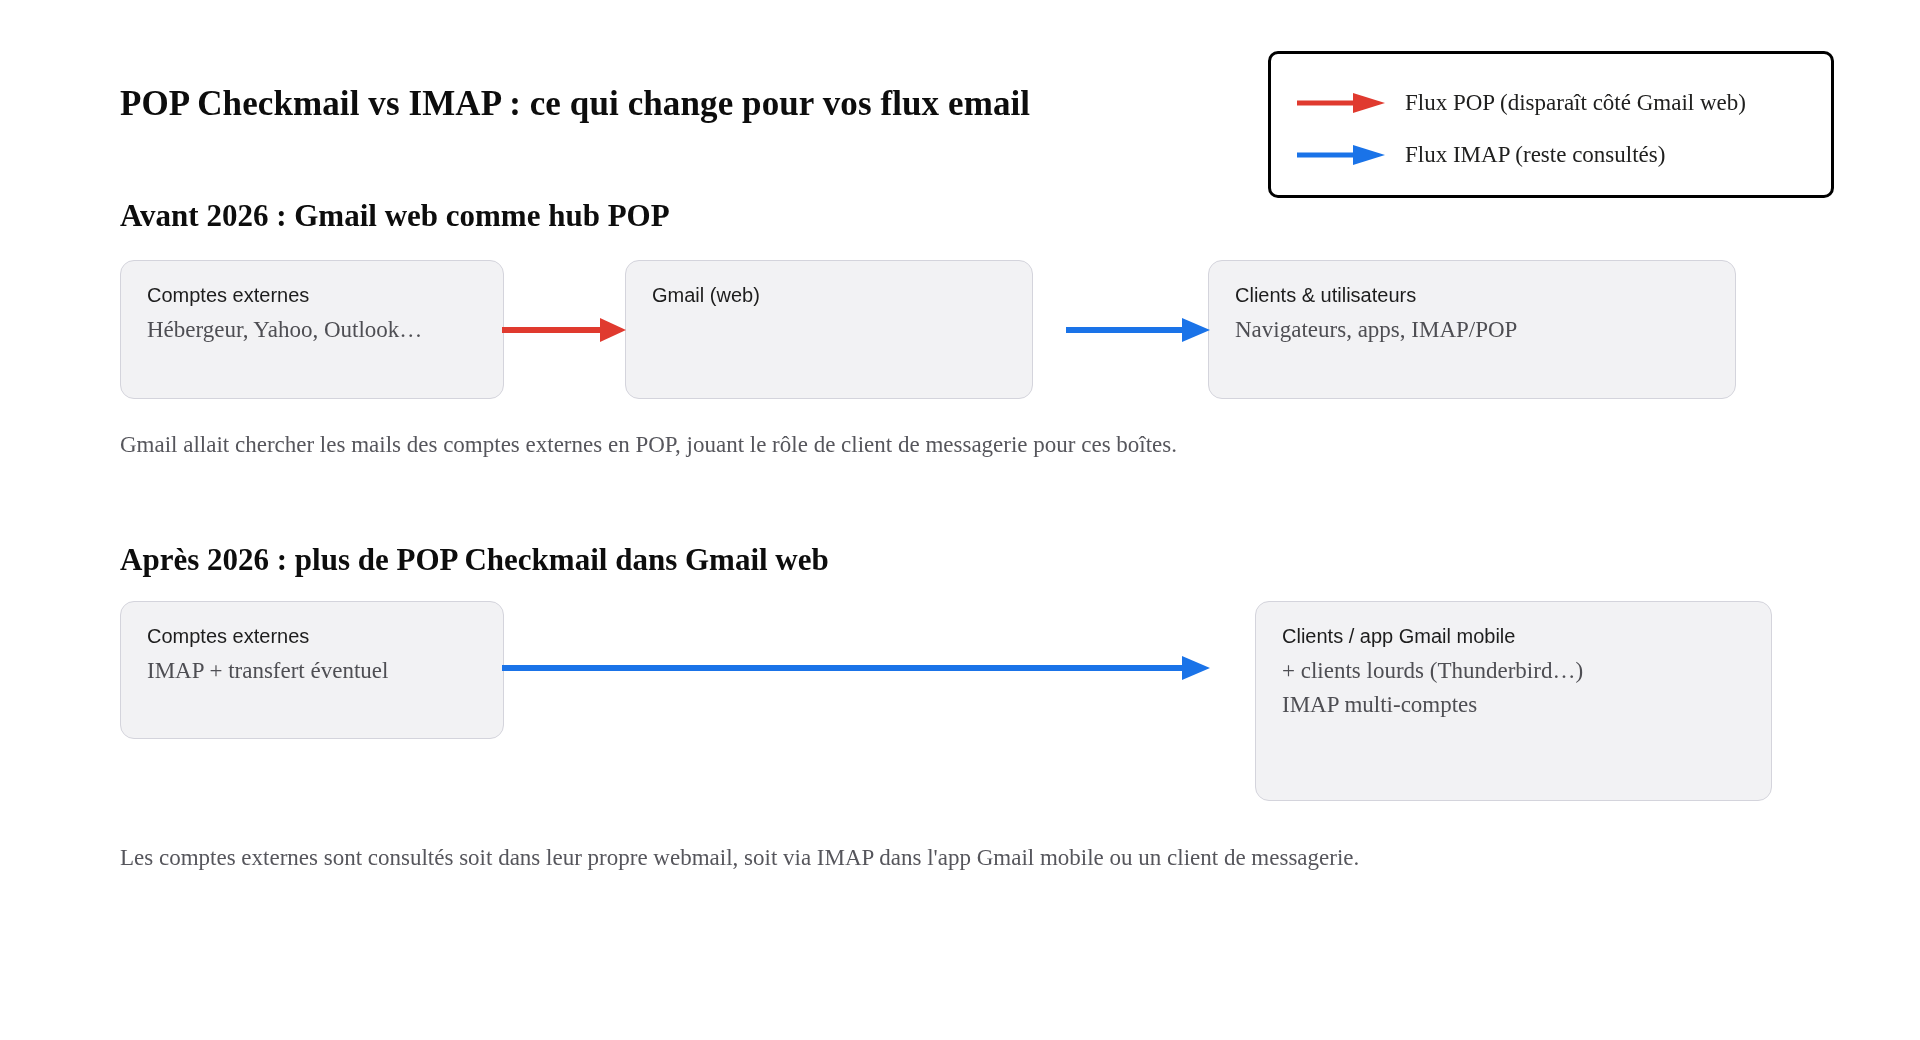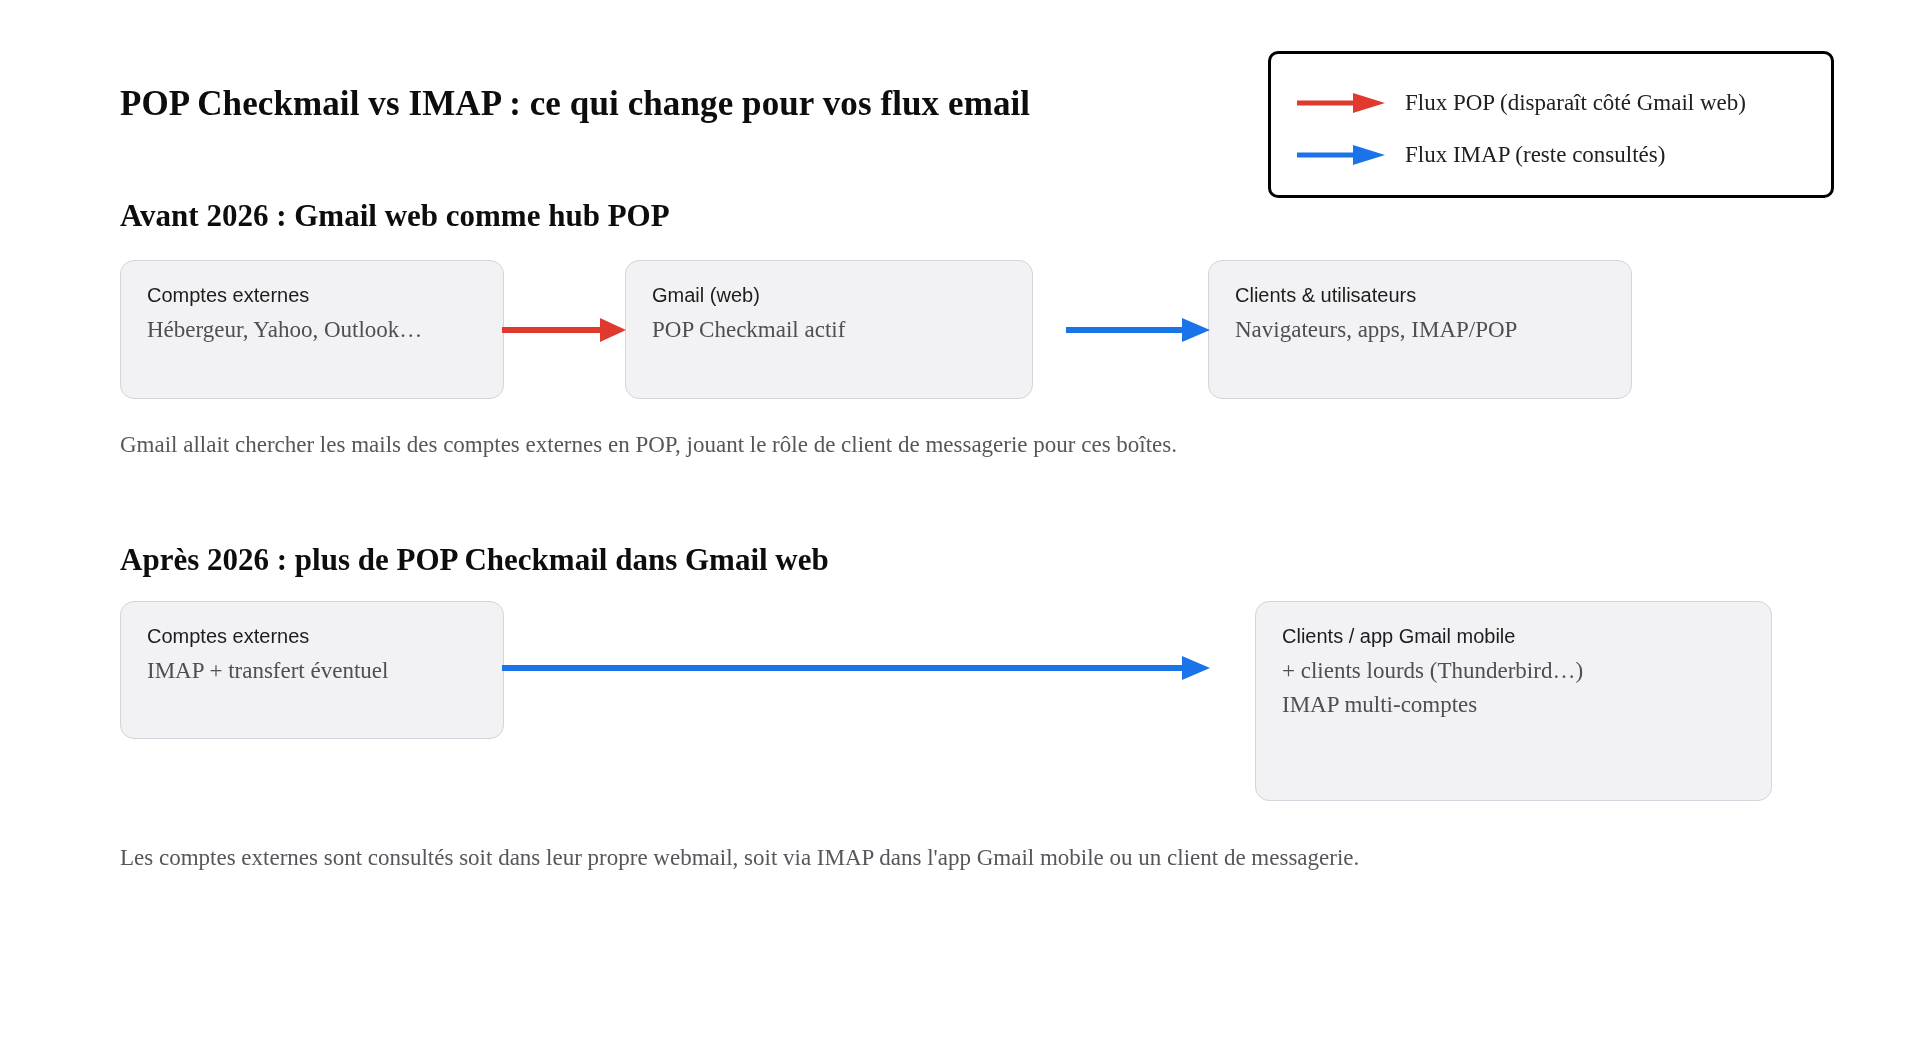--- a/index.html
+++ b/index.html
@@ -100,21 +100,21 @@
     color: #4e4e53;
     line-height: 1.38;
     margin-top: 6px;
     white-space: nowrap;
   }
   .node-sub + .node-sub { margin-top: 2px; }
 
   
   #node-r1-c0 { left: 120px;  top: 260px; width: 384px; height: 139px; }
   #node-r1-c1 { left: 625px;  top: 260px; width: 408px; height: 139px; }
-  #node-r1-c2 { left: 1208px; top: 260px; width: 424px; height: 139px; }
+  #node-r1-c2 { left: 1208px; top: 260px; width: 528px; height: 139px; }
   
   #node-r2-c0 { left: 120px;  top: 601px; width: 384px; height: 138px; }
   #node-r2-c1 { left: 1208px; top: 601px; width: 517px; height: 200px; margin-left: 47px; }
 
   
   .connector {
     position: absolute;
   }
   #arrow-pop-1  { left: 500px;  top: 315px; width: 130px; height: 30px; }
   #arrow-imap-1 { left: 1064px; top: 315px; width: 150px; height: 30px; }
@@ -159,21 +159,20 @@
 
 <div class="section-heading s0">Avant 2026 : Gmail web comme hub POP</div>
 
 <div class="node" id="node-r1-c0">
   <div class="node-title">Comptes externes</div>
   <div class="node-sub">Hébergeur, Yahoo, Outlook…</div>
 </div>
 
 <div class="node" id="node-r1-c1">
   <div class="node-title">Gmail (web)</div>
-  <div class="node-sub">POP Checkmail actif</div>
 </div>
 
 <div class="node" id="node-r1-c2">
   <div class="node-title">Clients &amp; utilisateurs</div>
   <div class="node-sub">Navigateurs, apps, IMAP/POP</div>
 </div>
 
 <svg class="connector" id="arrow-pop-1" viewBox="0 0 130 30">
   <line x1="2" y1="15" x2="104" y2="15" stroke="#e03a2f" stroke-width="6"></line>
   <polygon points="100,3 126,15 100,27" fill="#e03a2f"></polygon>

